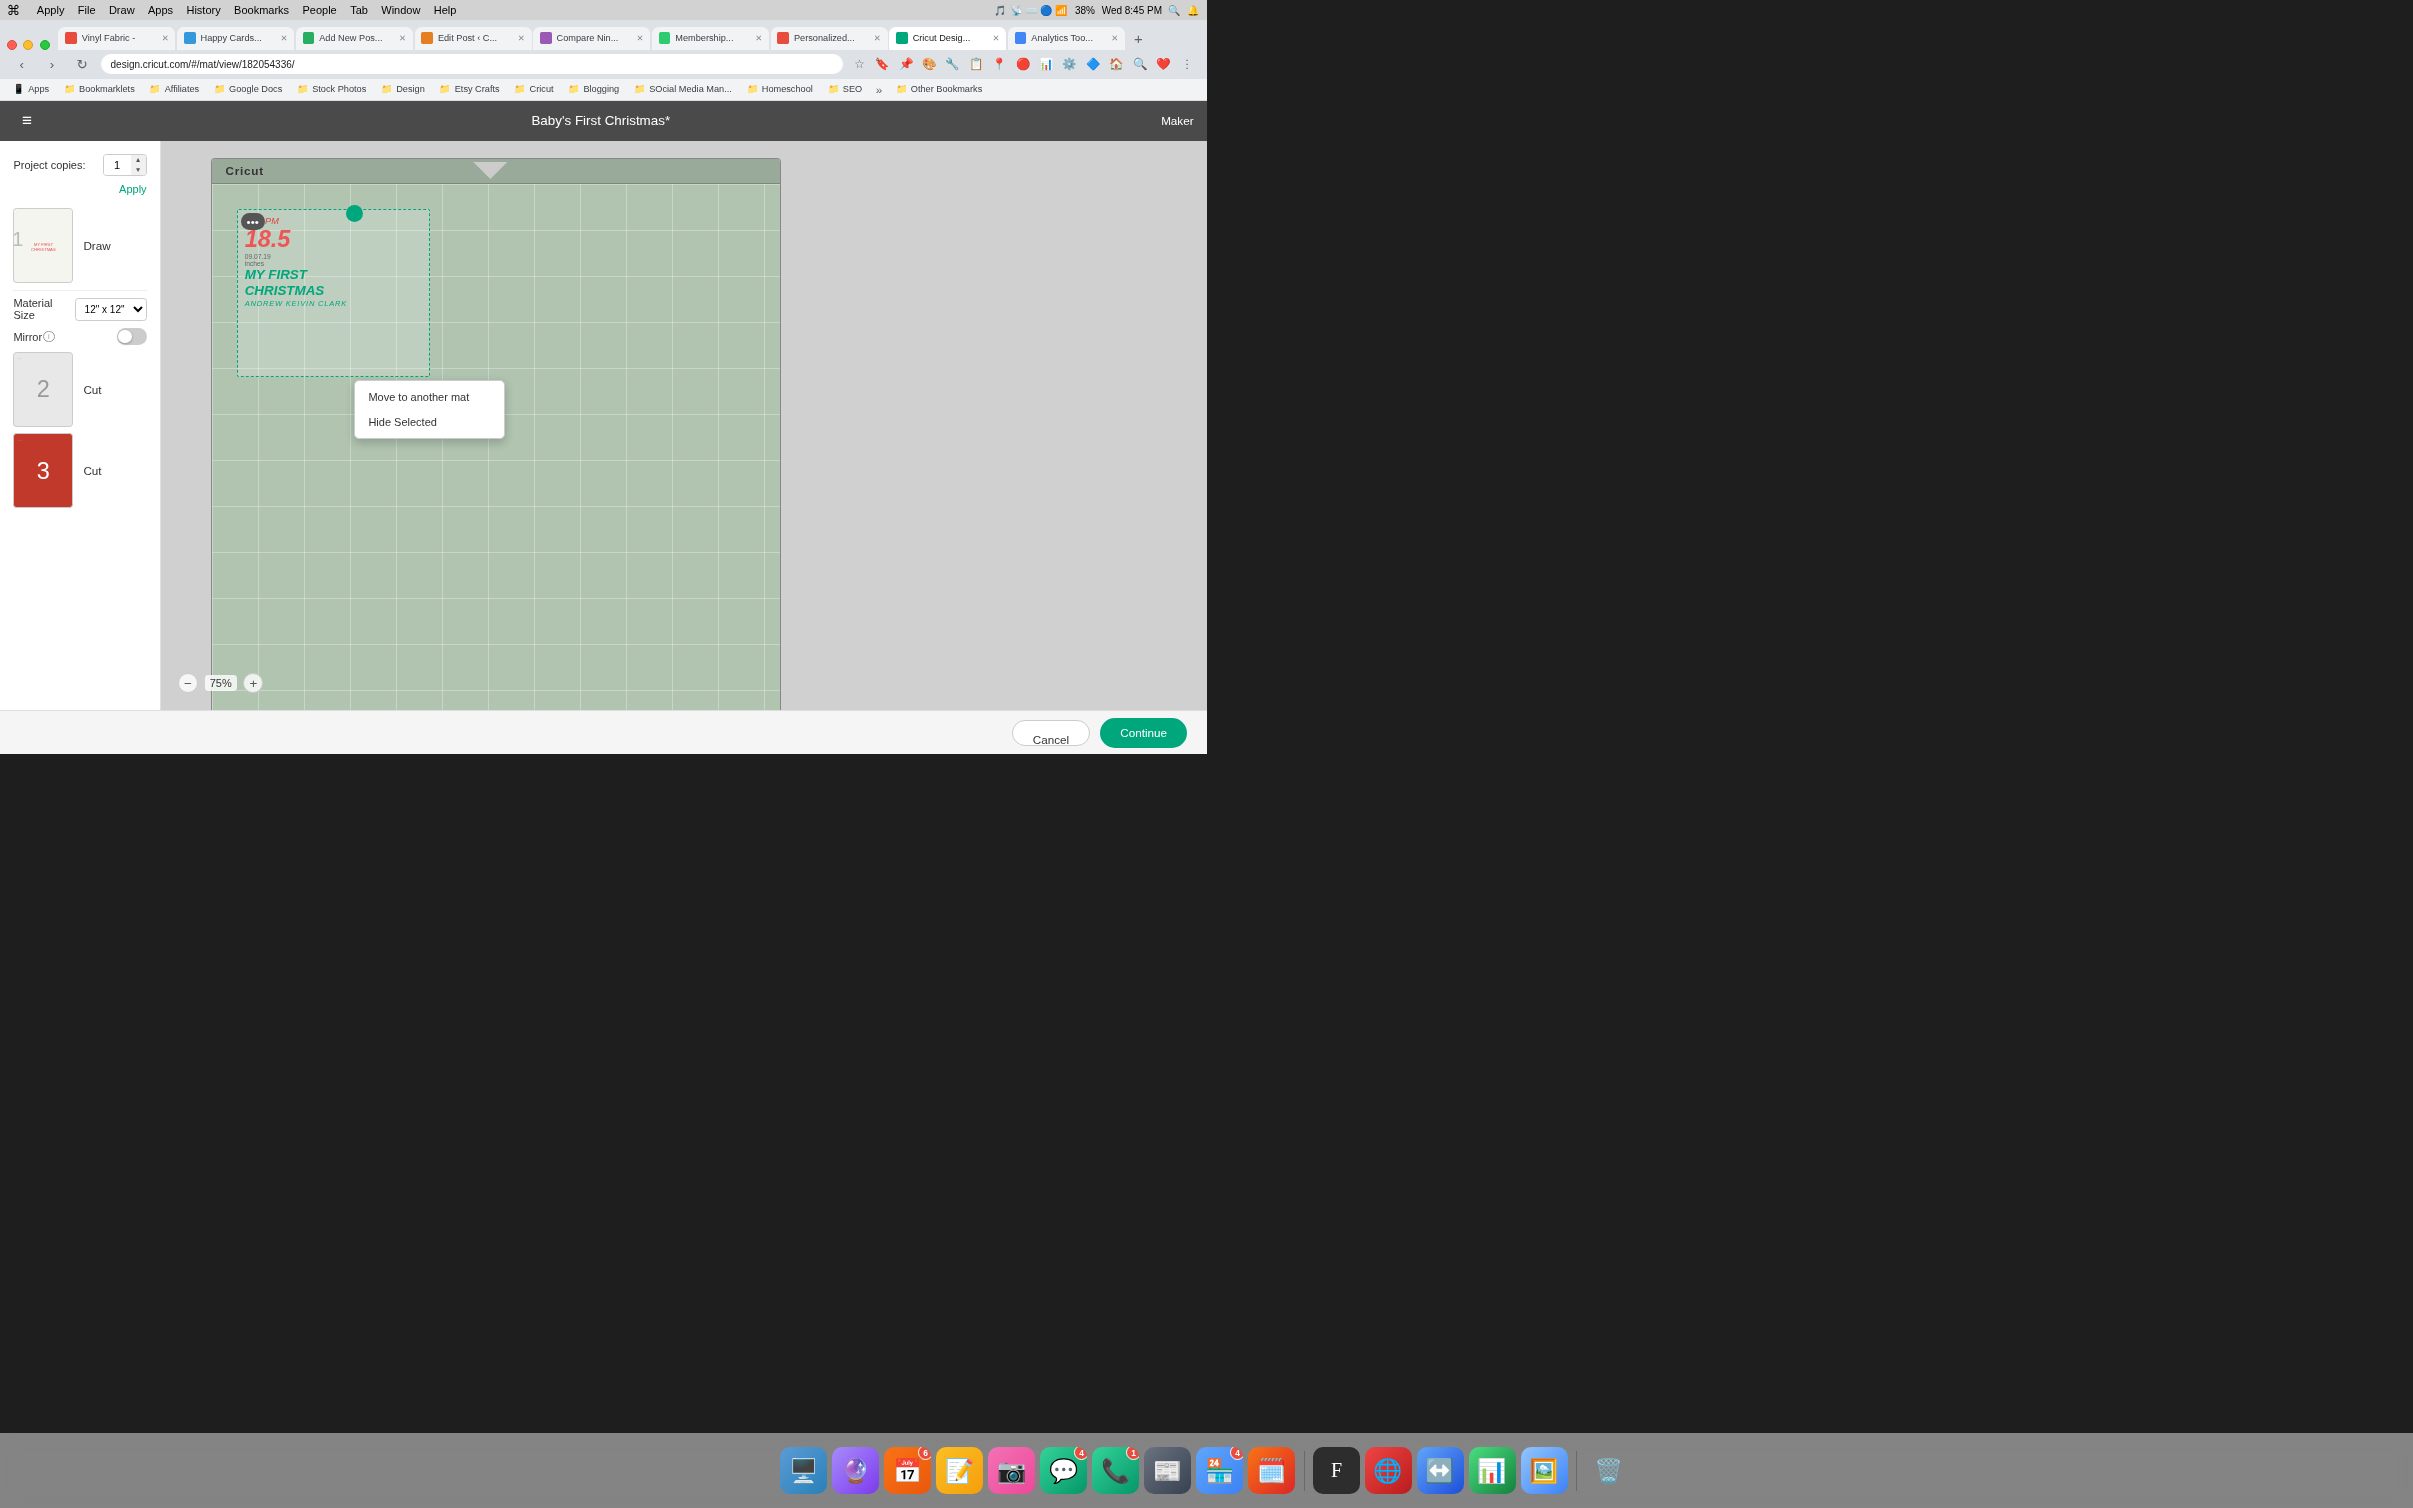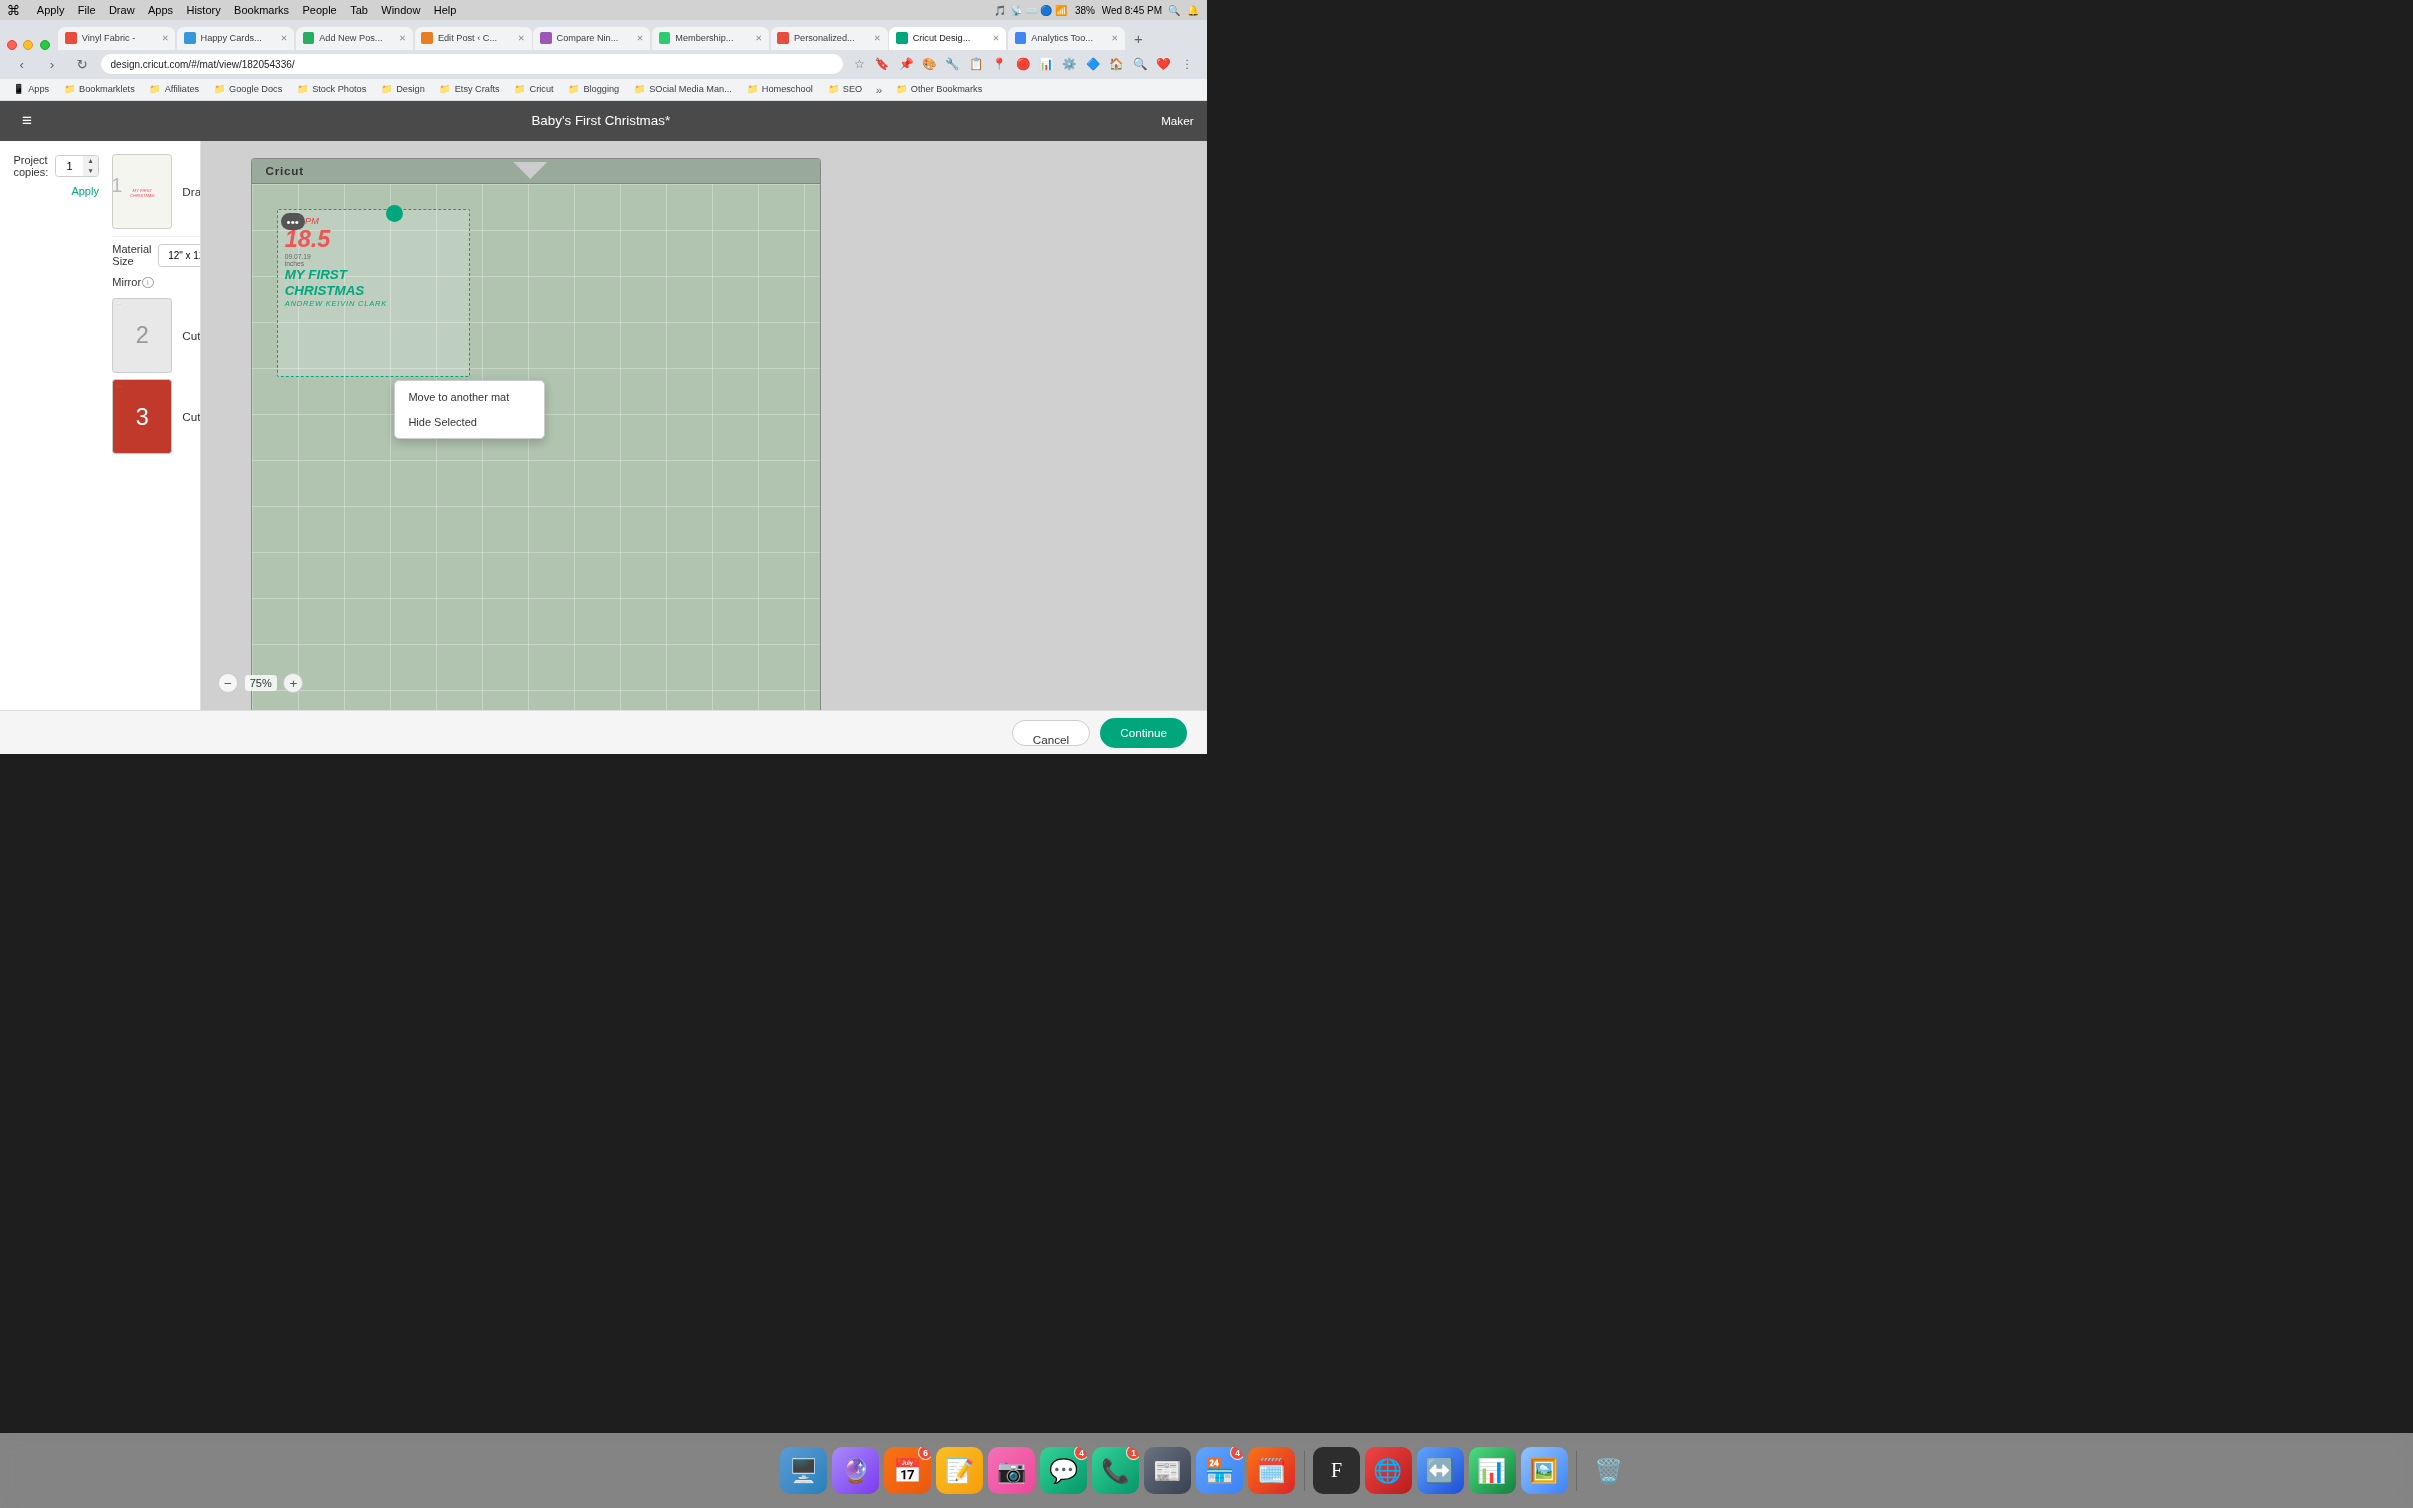--- a/index.html
+++ b/index.html
@@ -194,24 +194,25 @@
 
     
     .main-area {
       display: flex;
       flex: 1;
       overflow: hidden;
     }
 
     
     .left-sidebar {
-      width: 201px;
+      width: 161px;
       background: #fff;
       border-right: 0.8px solid #e0e0e0;
       display: flex;
+      flex-direction: column;
       padding: 13.4px;
       gap: 13.4px;
       overflow-y: auto;
     }
 
     .project-copies {
       display: flex;
       align-items: center;
       gap: 6.7px;
     }

